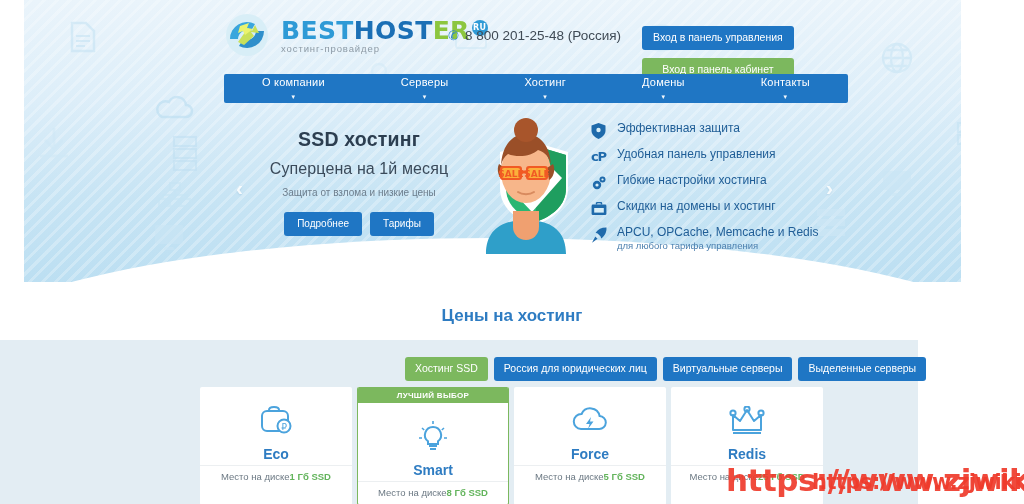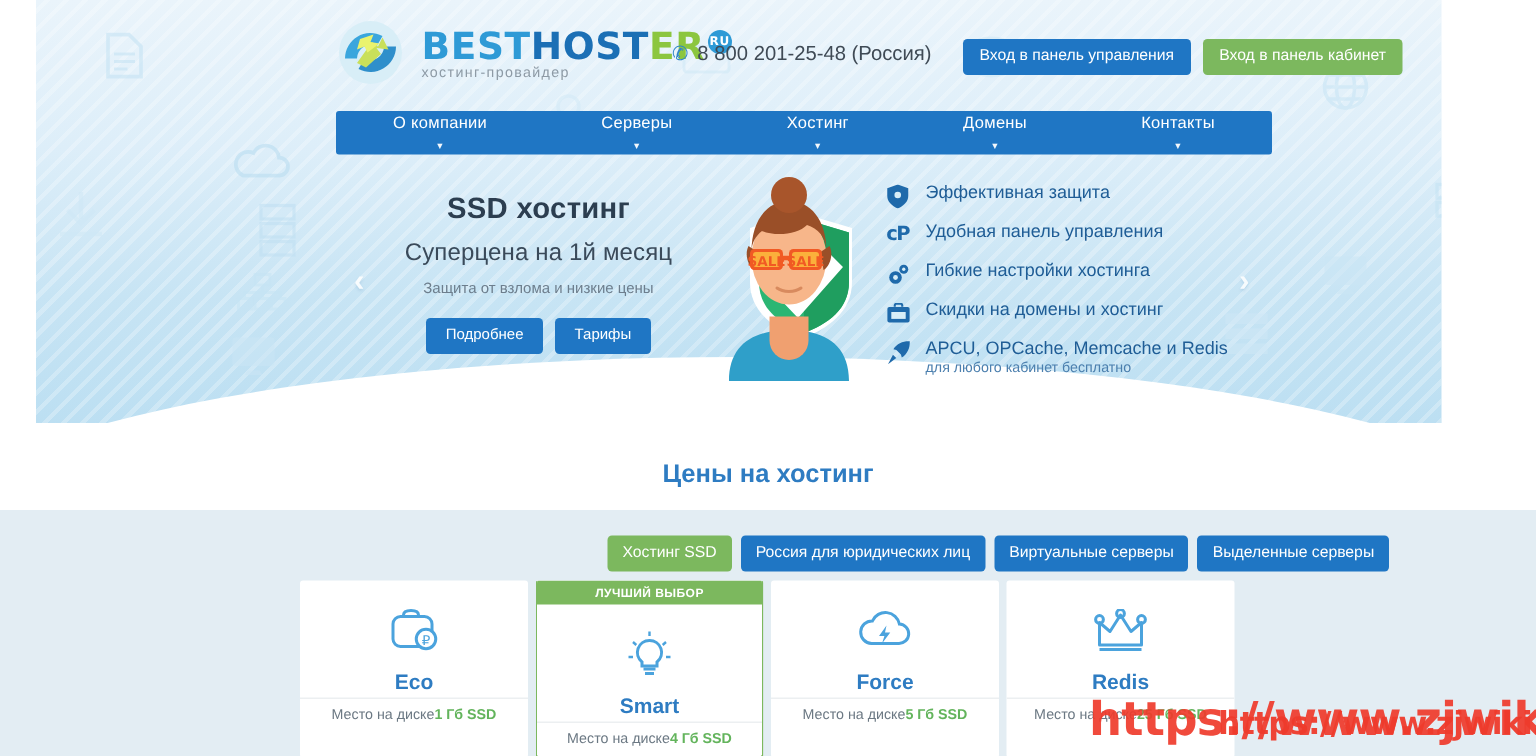--- a/index.html
+++ b/index.html
@@ -57,21 +57,21 @@
   .logo-sub {
     font-size: 9.5px; color: #8d9aa5; letter-spacing: .9px; margin-top: 1px;
   }
 
   .phone {
     position: absolute; left: 424px; top: 28px;
     font-size: 13.5px; color: #3f4a55; display: flex; align-items: center; gap: 6px;
   }
   .phone-ic { color: #2f86c8; font-size: 13px; }
 
-  .hdr-btns { position: absolute; left: 618px; top: 26px; display: flex; gap: 8px; }
+  .hdr-btns { position: absolute; left: 618px; top: 26px; display: flex; gap: 8px; flex-direction: column; }
   .hdr-btn {
     font-size: 10.5px; color: #fff; padding: 6px 11px 7px; border-radius: 3px;
     white-space: nowrap; line-height: 1; border: none; cursor: pointer;
     font-family: "Liberation Sans", sans-serif;
   }
   .hdr-btn.blue  { background: #1f76c4; }
   .hdr-btn.green { background: #7cb85e; }
 
   
   .nav {
@@ -131,21 +131,21 @@
   }
 
   
   .section-title {
     position: absolute; left: 0; top: 306px; width: 1024px; text-align: center;
     font-size: 17px; color: #2e7cc2; font-weight: bold;
   }
 
   
   .pricing {
-    position: absolute; left: 0; top: 340px; width: 1024px; height: 164px;
+    position: absolute; left: 0; top: 340px; width: 918px; height: 164px;
     background: #e3edf3;
   }
   .tabs {
     position: absolute; left: 405px; top: 17px; display: flex; gap: 6px;
   }
   .tab {
     font-size: 10.5px; color: #fff; padding: 6px 10px 7px; border-radius: 3px;
     white-space: nowrap; line-height: 1; cursor: pointer; border: none;
     font-family: "Liberation Sans", sans-serif;
   }
@@ -380,21 +380,21 @@
       </div>
       <div class="feat-row">
         <span class="feat-ic">
           <svg width="16" height="16" viewBox="0 0 16 16">
               <path d="M15.5.5C11 .3 7 2 4.6 5.8l2 .6 3 3 .6 2C14 9 15.7 5 15.5.5z" fill="currentColor"></path>
               <path d="M4.3 9.5l2.2 2.2L1 15.8z" fill="currentColor"></path>
             </svg>
         </span>
         <span class="feat-txt">
           <span>APCU, OPCache, Memcache и Redis</span>
-          <span class="sm">для любого кабинет бесплатно</span>
+          <span class="sm">для любого тарифа управления</span>
         </span>
       </div>
     </div>
   </div>
 
   <div class="section-title">Цены на хостинг</div>
 
   <div class="pricing">
     <div class="tabs">
       <button class="tab active">Хостинг SSD</button>
@@ -430,21 +430,21 @@
             <svg width="32" height="34" viewBox="0 0 32 34">
                 <path d="M16 7a8 8 0 0 1 5 14.3V24h-10v-2.7A8 8 0 0 1 16 7z" fill="none" stroke="currentColor" stroke-width="2"></path>
                 <path d="M12 26h8M13 29h6" stroke="currentColor" stroke-width="2"></path>
                 <path d="M16 1v3M5 8l2.2 2M27 8l-2.2 2M2 18h3M27 18h3" stroke="currentColor" stroke-width="1.6"></path>
               </svg>
           </div>
           <div class="card-name">Smart</div>
         </div>
         <div class="card-row">
           <span>Место на диске</span>
-          <span class="val">4 Гб SSD</span>
+          <span class="val">8 Гб SSD</span>
         </div>
       </div>
 
       <div class="card">
         <div class="card-body">
           <div class="card-icon">
             <svg width="36" height="28" viewBox="0 0 36 28">
                 <path d="M9 22h18a6.5 6.5 0 0 0 .6-13A9.5 9.5 0 0 0 9.6 7 7.5 7.5 0 0 0 9 22z" fill="none" stroke="currentColor" stroke-width="2"></path>
                 <path d="M19 10l-5 7h3.6l-1.6 5 5.5-7.4H18z" fill="currentColor"></path>
               </svg>

